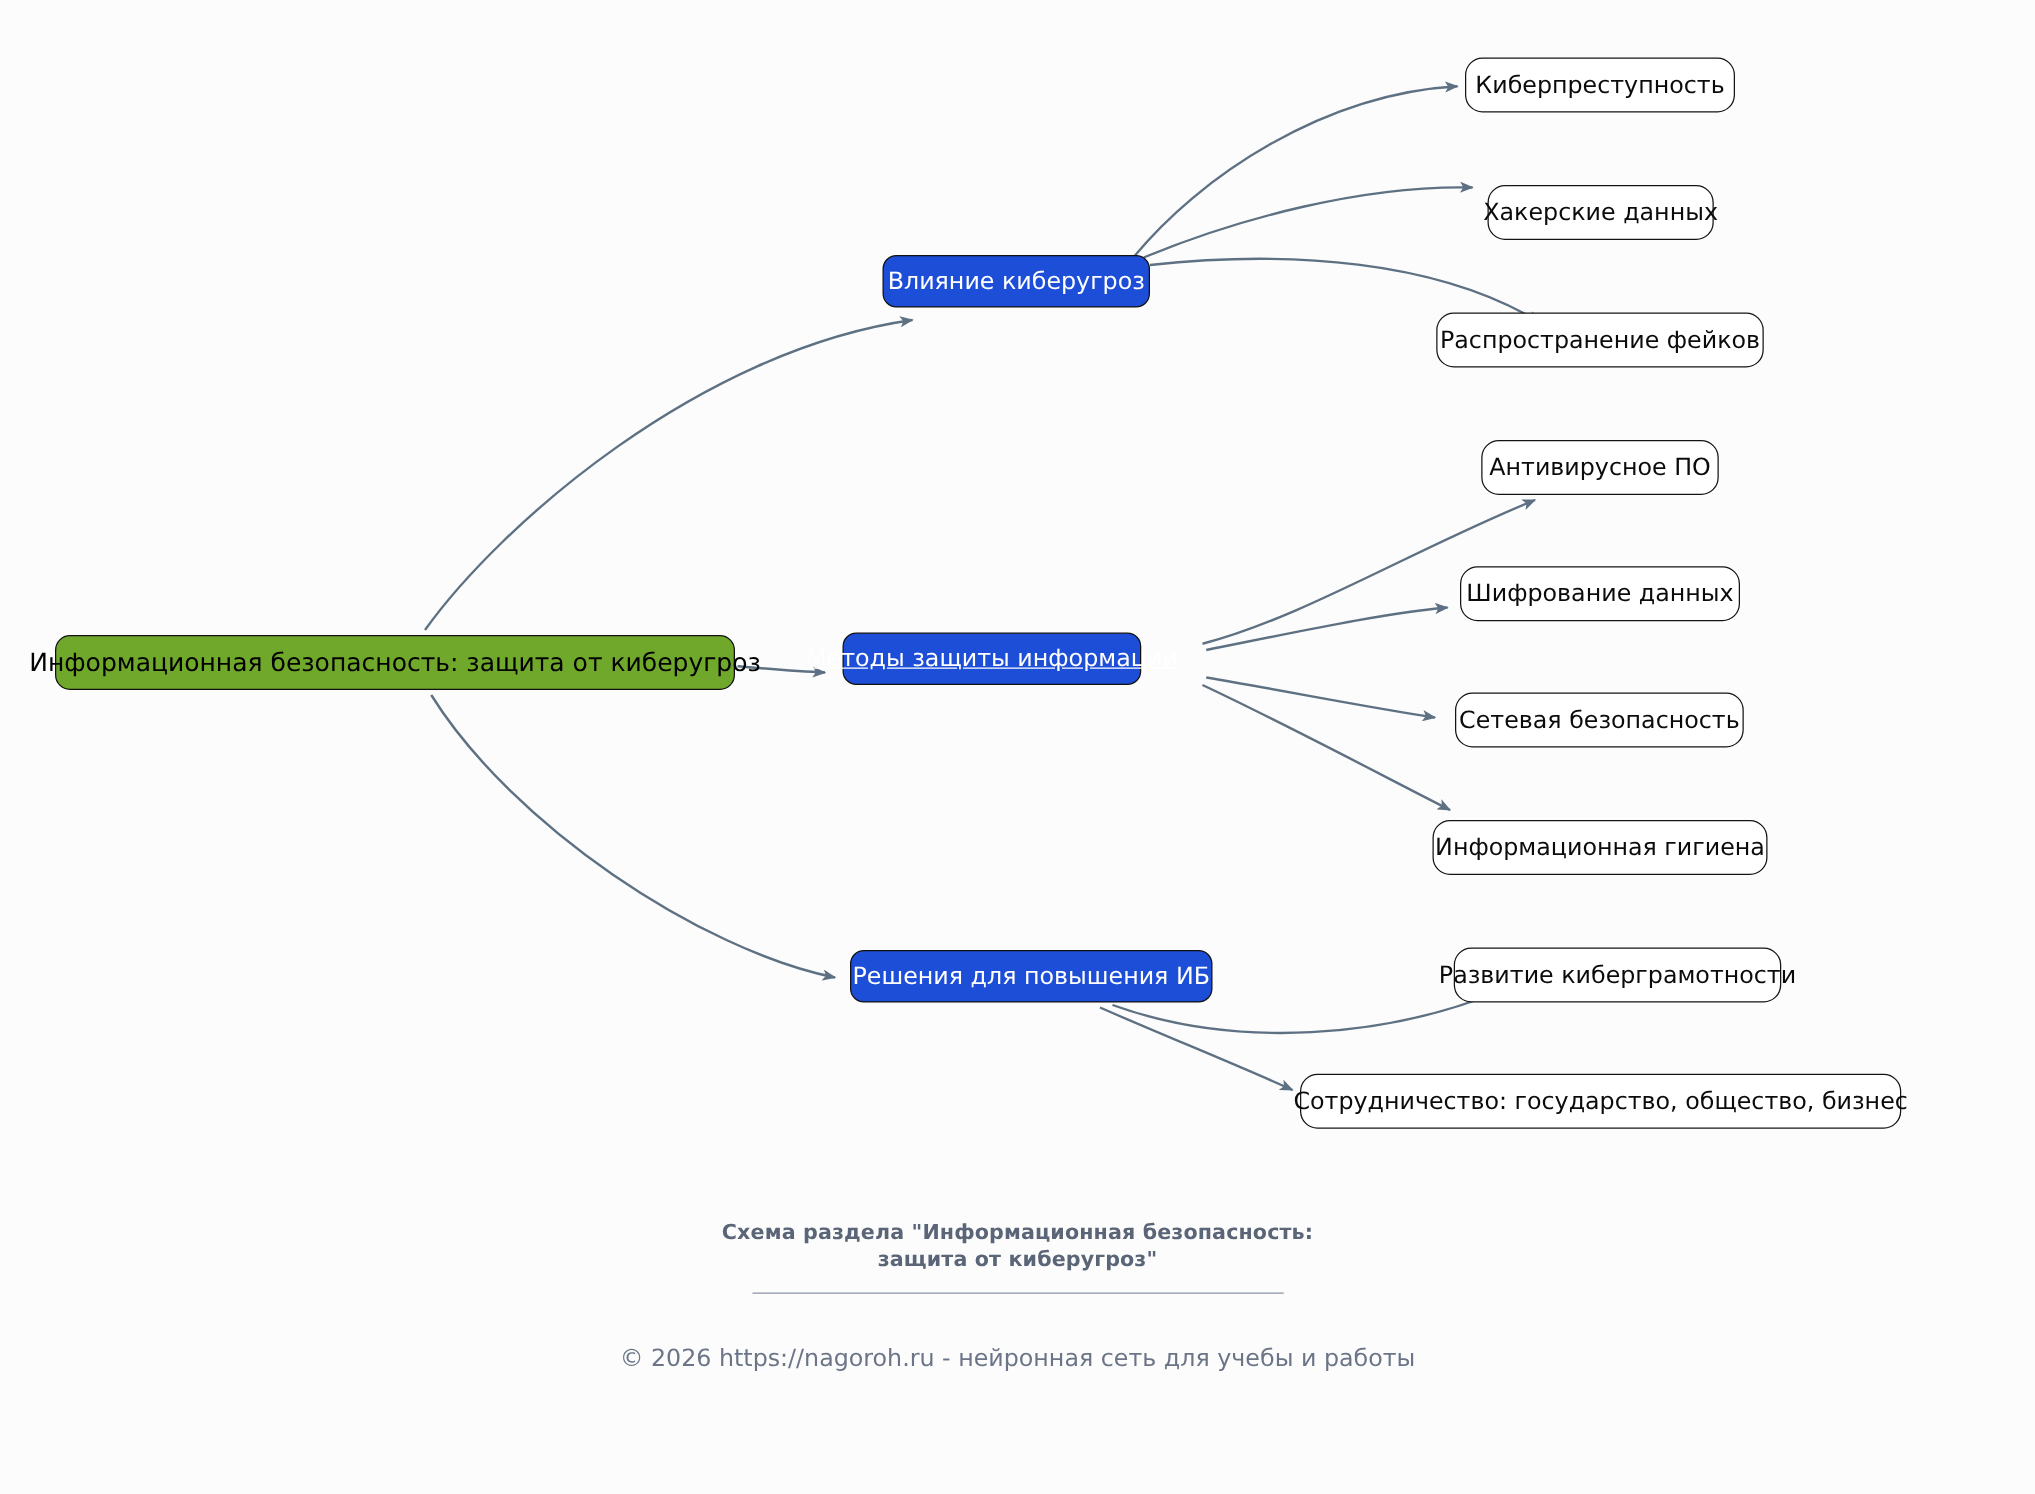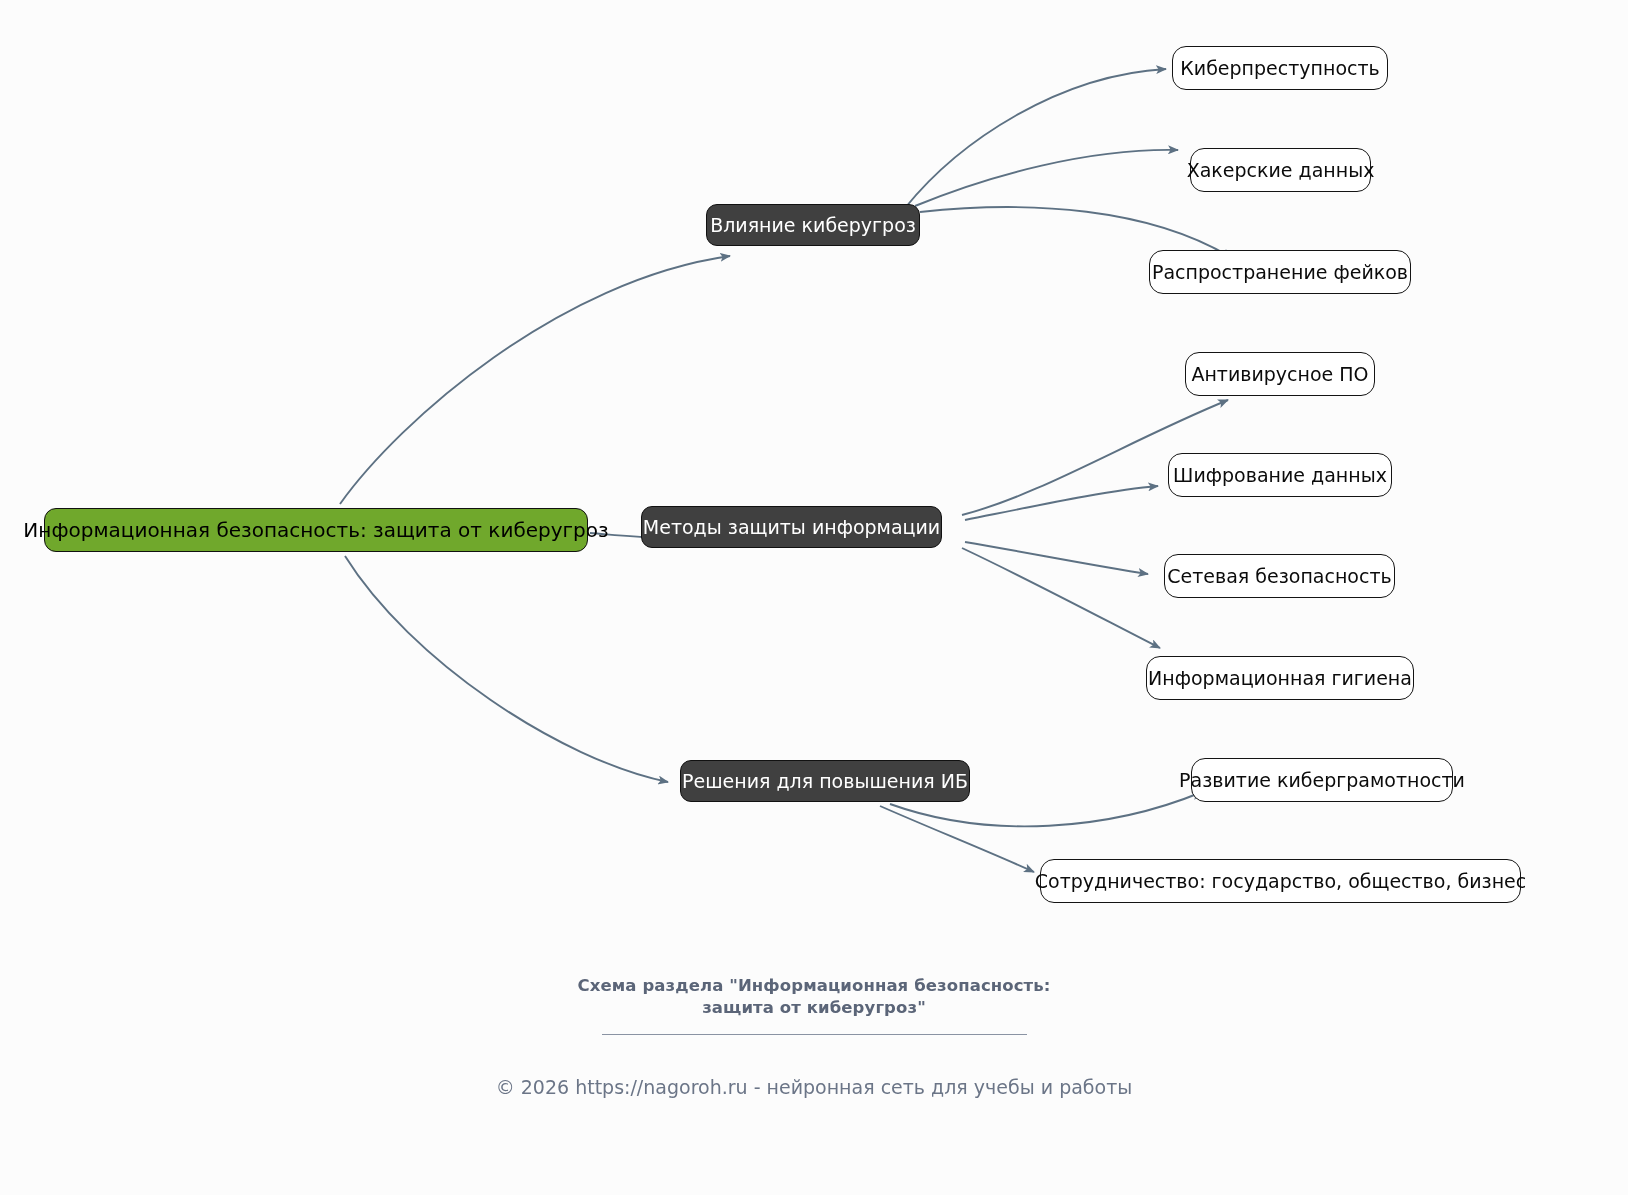--- a/index.html
+++ b/index.html
@@ -48,21 +48,21 @@
   .node-root {
     background: #70a82c;
     color: #000000;
     font-size: 20px;
     height: 44px;
     padding: 0 16px;
     border-radius: 12px;
   }
 
   .node-branch {
-    background: #404040;
+    background: #1d4ed8;
     color: #ffffff;
     font-size: 19px;
     height: 42px;
     padding: 0 16px;
     border-radius: 11px;
   }
 
   .node-leaf {
     background: #ffffff;
     color: #0b0b0b;
@@ -136,21 +136,21 @@
   </svg>
 
   <div class="node node-root" style="left:44px; top:508px; width:544px;">
     <span>Информационная безопасность: защита от киберугроз</span>
   </div>
 
   <div class="node node-branch" style="left:706px; top:204px; width:214px;">
     <span>Влияние киберугроз</span>
   </div>
 
-  <div class="node node-branch" style="left:641px; top:506px; width:301px;">
+  <div class="node node-branch" style="left:674px; top:506px; width:239px;text-decoration:underline;">
     <span>Методы защиты информации</span>
   </div>
 
   <div class="node node-branch" style="left:668px; top:760px; width:290px;margin-left:12px;">
     <span>Решения для повышения ИБ</span>
   </div>
 
   <div class="node node-leaf" style="left:1172px; top:46px; width:216px;">
     <span>Киберпреступность</span>
   </div>
@@ -172,21 +172,21 @@
   </div>
 
   <div class="node node-leaf" style="left:1164px; top:554px; width:231px;">
     <span>Сетевая безопасность</span>
   </div>
 
   <div class="node node-leaf" style="left:1146px; top:656px; width:268px;">
     <span>Информационная гигиена</span>
   </div>
 
-  <div class="node node-leaf" style="left:1163px; top:758px; width:262px;margin-left:28px;">
+  <div class="node node-leaf" style="left:1163px; top:758px; width:262px;">
     <span>Развитие киберграмотности</span>
   </div>
 
   <div class="node node-leaf" style="left:1040px; top:859px; width:481px;">
     <span>Сотрудничество: государство, общество, бизнес</span>
   </div>
 
   <div id="footer">
     <div id="caption-text">Схема раздела "Информационная безопасность:
 защита от киберугроз"</div>

